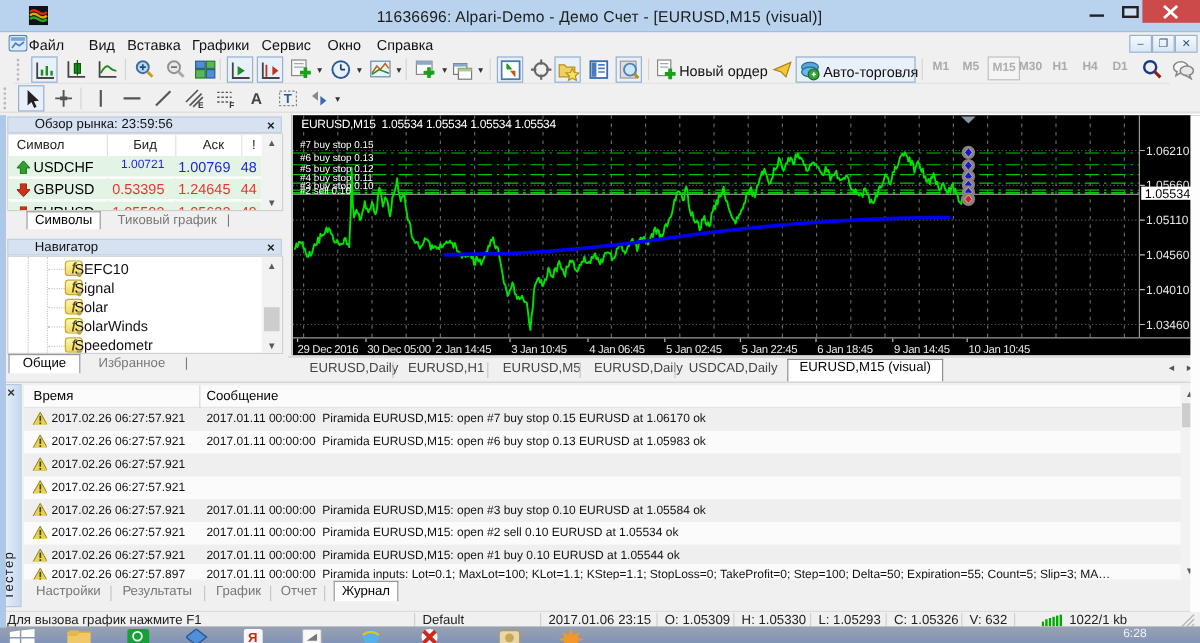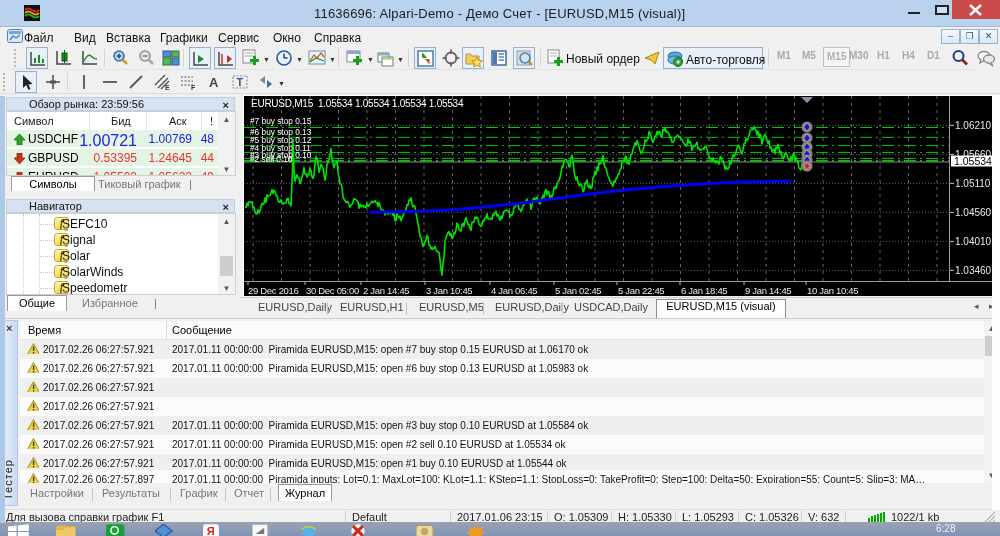--- a/index.html
+++ b/index.html
@@ -386,21 +386,21 @@
   <div class="mw-hdr" style="left:162px;top:3px">Аск</div>
   <div class="mw-hdr" style="left:203px;top:3px">!</div>
   <div class="vline" style="left:82px;height:65px"></div>
   <div class="vline" style="left:139px;height:65px"></div>
   <div class="vline" style="left:194px;height:65px"></div>
   <div class="mw-row" style="top:18px">
     <svg style="position:absolute;left:7px;top:4px" width="11" height="11">
         <path d="M5.5 0 L11 6 L8 6 L8 11 L3 11 L3 6 L0 6 Z" fill="#2ca12c" stroke="#1d6f1d" stroke-width="0.8"></path>
       </svg>
     <span style="position:absolute;left:21px;top:2px;font-size:12px">USDCHF</span>
-    <span style="position:absolute;right:81px;top:2px;font-size:16px;color:#2222dd">1.00721</span>
+    <span style="position:absolute;right:81px;top:2px;font-size:10px;color:#2222dd">1.00721</span>
     <span style="position:absolute;right:26px;top:2px;font-size:12px;color:#2222dd">1.00769</span>
     <span style="position:absolute;right:4px;top:2px;font-size:12px;color:#2222dd">48</span>
   </div>
   <div class="mw-row" style="top:37px">
     <svg style="position:absolute;left:7px;top:4px" width="11" height="11">
         <path d="M5.5 11 L0 5 L3 5 L3 0 L8 0 L8 5 L11 5 Z" fill="#cc3318 " stroke="#8f2410" stroke-width="0.8"></path>
       </svg>
     <span style="position:absolute;left:21px;top:2px;font-size:12px">GBPUSD</span>
     <span style="position:absolute;right:81px;top:2px;font-size:12px;color:#ee3333">0.53395</span>
     <span style="position:absolute;right:26px;top:2px;font-size:12px;color:#ee3333">1.24645</span>
@@ -413,21 +413,21 @@
     <span style="position:absolute;left:21px;top:2px;font-size:12px">EURUSD</span>
     <span style="position:absolute;right:81px;top:2px;font-size:12px;color:#ee3333">1.05503</span>
     <span style="position:absolute;right:26px;top:2px;font-size:12px;color:#ee3333">1.05622</span>
     <span style="position:absolute;right:4px;top:2px;font-size:12px;color:#ee3333">49</span>
   </div>
   <div class="sb" style="left:211px;top:0;width:18px;height:65px"></div>
   <div class="sb-btn" style="left:212px;top:0">▲</div>
   <div class="sb-btn" style="left:212px;top:50px">▼</div>
 </div>
 <div class="tabrow" style="top:176px;height:15px">
-  <div class="tab-active" style="left:5px;top:0;width:84px;height:15px;line-height:14px">Символы</div>
+  <div class="tab-active" style="left:16px;top:0;width:62px;height:15px;line-height:14px">Символы</div>
   <span style="position:absolute;left:92px;top:2px">Тиковый график</span>
   <span style="position:absolute;left:183px;top:2px">|</span>
 </div>
 
 <div class="panel-head" style="top:199px">Навигатор<span class="panel-x" style="right:5px;top:2px;position:absolute">×</span></div>
 <div class="abs" id="nav-tree">
   <div style="position:absolute;left:16px;top:0;width:1px;height:82px;border-left:1px dotted #c8c8c8"></div>
   <div style="position:absolute;left:32px;top:0;width:1px;height:82px;border-left:1px dotted #c8c8c8"></div>
   <div class="nav-ico" style="top:3px">ƒ</div>
     <div class="nav-item" style="top:3px">SEFC10</div>
@@ -666,21 +666,21 @@
   <div class="btab" style="left:82px">Результаты</div>
   <div class="ctab-sep" style="left:150px;top:4px"></div>
   <div class="btab" style="left:160px">График</div>
   <div class="ctab-sep" style="left:205px;top:4px"></div>
   <div class="btab" style="left:214px">Отчет</div>
   <div class="ctab-sep" style="left:250px;top:4px"></div>
   <div class="tab-active" style="left:258px;top:0;width:54px;height:17px;line-height:16px">Журнал</div>
 </div>
 
 <div class="abs" id="statusbar">
-  <div class="st" style="left:6px">Для вызова справки график F1</div>
+  <div class="st" style="left:6px">Для вызова график нажмите F1</div>
   <div class="st-sep" style="left:345px"></div>
   <div class="st" style="left:352px">Default</div>
   <div class="st-sep" style="left:450px"></div>
   <div class="st" style="left:457px">2017.01.06 23:15</div>
   <div class="st-sep" style="left:547px"></div>
   <div class="st" style="left:554px">O: 1.05309</div>
   <div class="st-sep" style="left:611px"></div>
   <div class="st" style="left:618px">H: 1.05330</div>
   <div class="st-sep" style="left:675px"></div>
   <div class="st" style="left:682px">L: 1.05293</div>

